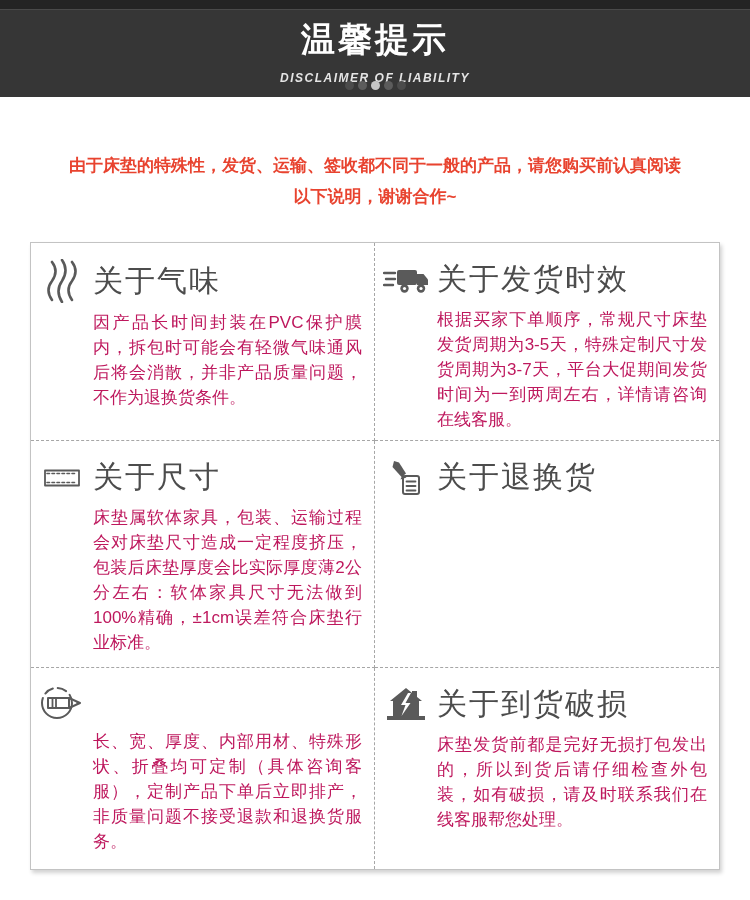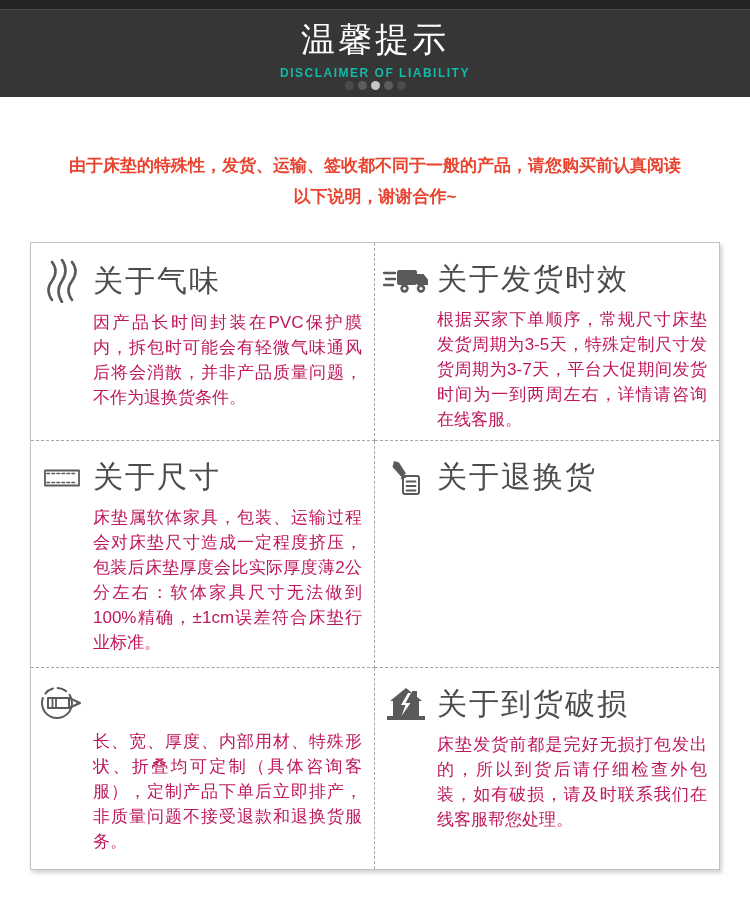--- a/index.html
+++ b/index.html
@@ -2,22 +2,22 @@
 <html><head>
 <meta charset="utf-8">
 <style>
   * { margin: 0; padding: 0; box-sizing: border-box; }
   html, body { width: 750px; background: #ffffff; font-family: "Liberation Sans", "DejaVu Sans", sans-serif; }
   .page { width: 750px; height: 900px; background: #ffffff; overflow: hidden; }
 
   
   .header { height: 97px; background: #363636; position: relative; text-align: center; }
   .header-topbar { height: 10px; background: #242424; border-bottom: 1px solid #4a4a4a; }
-  .header-title { color: #ffffff; font-size: 34px; letter-spacing: 3px; font-weight: 400; margin-top: 7px; }
-  .header-subtitle { color: #14b8a6; font-size: 12px; font-weight: bold; letter-spacing: 1.5px; margin-top: 3px; }
+  .header-title { color: #ffffff; font-size: 34px; letter-spacing: 3px; font-weight: 700; margin-top: 7px; }
+  .header-subtitle { color: #e5e5e5; font-size: 12px; font-weight: bold; letter-spacing: 1.5px; margin-top: 8px; font-style: italic; }
   .dots { position: absolute; left: 0; right: 0; bottom: 7px; display: flex; justify-content: center; gap: 4px; }
   .dot { width: 9px; height: 9px; border-radius: 50%; background: #4b4b4b; display: inline-block; cursor: pointer; }
   .dot.d2, .dot.d4 { background: #5c5c5c; }
   .dot.active { background: #c6c6c6; }
 
   
   .intro { margin-top: 53px; text-align: center; font-size: 17px; line-height: 31px; font-weight: bold; }
 
   
   .notice-box {

